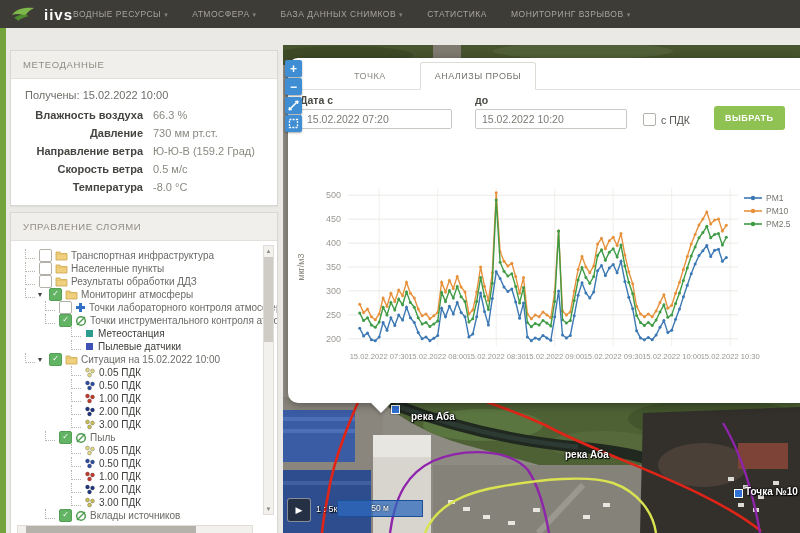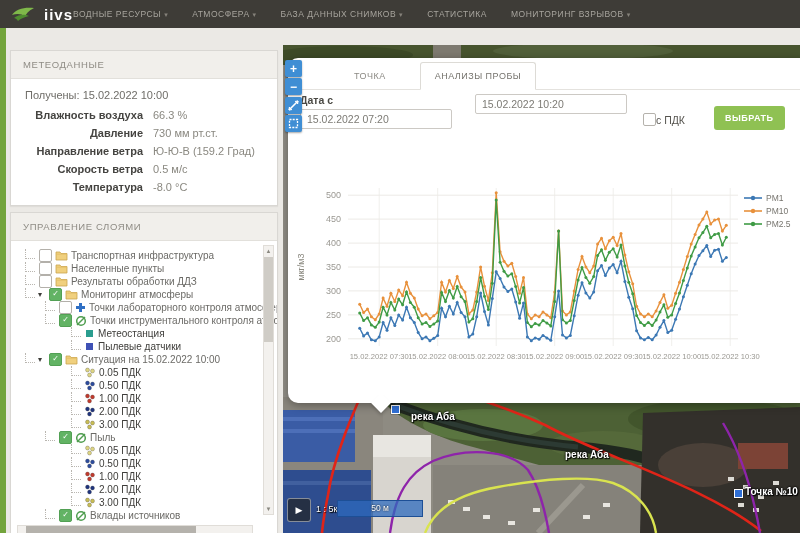--- a/index.html
+++ b/index.html
@@ -71,21 +71,21 @@
   .tabs{display:flex;align-items:flex-end;padding-left:52px;height:31px;border-bottom:1px solid #e4e2de;}
   .tab{font-size:9px;letter-spacing:.5px;color:#8c8a84;padding:8px 14px;cursor:pointer;margin-right:20px;}
   .tab.active{border:1px solid #dddbd6;border-bottom:1px solid #fff;margin-bottom:-1px;background:#fff;
               border-radius:3px 3px 0 0;color:#75736d;}
   .controls{position:relative;height:56px;}
   .field{position:absolute;top:4px;}
   .field label{display:block;font-size:10.5px;font-weight:bold;color:#4a4944;margin-bottom:3px;}
   .field input{width:152px;height:20px;border:1px solid #ccc9c4;border-radius:2px;font-size:10.5px;
                color:#7c7a74;padding:0 6px;font-family:"Liberation Sans",sans-serif;box-sizing:border-box;}
   .f1{left:12px;} .f2{left:187px;}
-  .cbx{position:absolute;left:355px;top:23px;display:flex;align-items:center;cursor:pointer;}
+  .cbx{position:absolute;left:355px;top:23px;display:flex;align-items:center;gap:5px;cursor:pointer;}
   .cb-box{width:11px;height:11px;border:1px solid #b5b2ac;border-radius:2px;background:#fff;}
   .cbx span.cbl{font-size:10.5px;color:#55534e;}
   .btn{position:absolute;left:426px;top:16px;background:#8fc153;color:#fff;font-size:9px;font-weight:bold;
        letter-spacing:.5px;border:none;border-radius:3px;padding:7px 11px;cursor:pointer;
        font-family:"Liberation Sans",sans-serif;}
   .chart{position:absolute;left:4px;top:118px;}
 </style>
 </head>
 <body>
 
@@ -454,20 +454,21 @@
       <div class="tabs">
           <div class="tab">ТОЧКА</div>
           <div class="tab active">АНАЛИЗЫ ПРОБЫ</div>
         </div>
       <div class="controls">
         <div class="field f1">
           <label>Дата с</label>
           <input type="text" value="15.02.2022 07:20" style="">
         </div>
         <div class="field f2">
+          <label>до</label>
           <input type="text" value="15.02.2022 10:20" style="">
         </div>
         <div class="cbx">
           <span class="cb-box"></span>
           <span class="cbl">с ПДК</span>
         </div>
         <button class="btn">ВЫБРАТЬ</button>
       </div>
       <svg class="chart" width="500" height="200" viewBox="0 0 500 200">
           <line x1="87.2" y1="12" x2="87.2" y2="170" stroke="#f0efec" stroke-width="1"></line>

